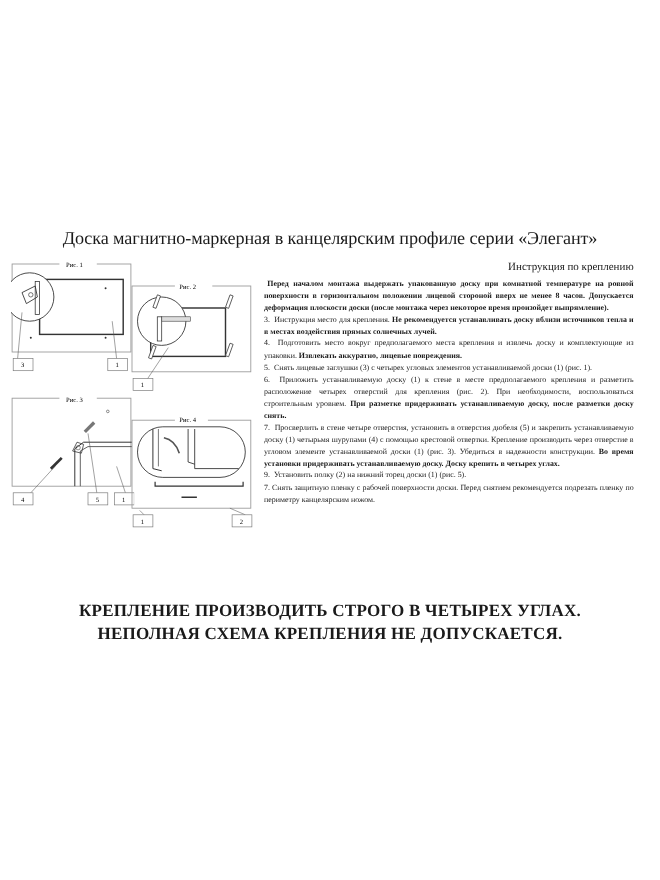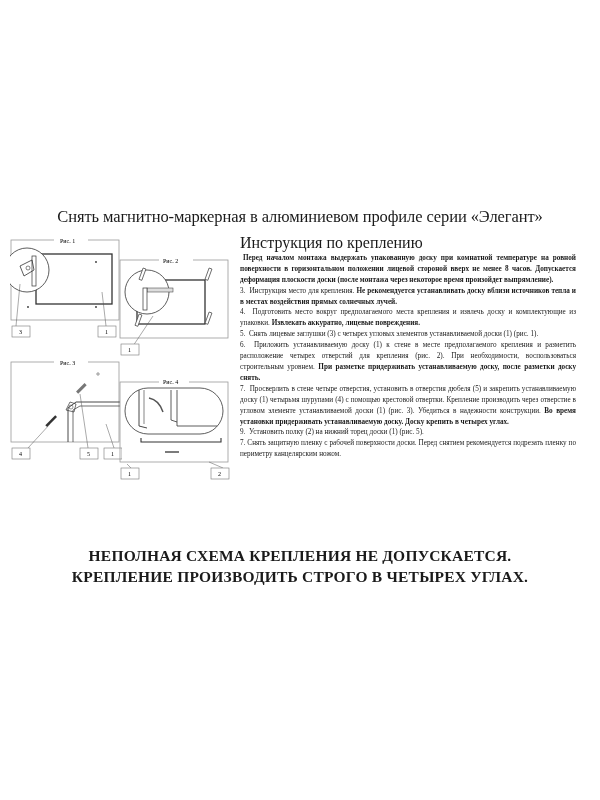--- a/index.html
+++ b/index.html
@@ -2,32 +2,32 @@
 <html><head>
 <meta charset="utf-8">
 <style>
   html, body { margin: 0; padding: 0; background: #ffffff; }
   body { width: 600px; height: 800px; position: relative; overflow: hidden; font-family: "Liberation Serif", "DejaVu Serif", serif; color: #1a1a1a; }
   .page-title { position: absolute; left: 0; top: 207px; width: 600px; text-align: center; font-size: 16.5px; letter-spacing: -0.1px; }
   .figures { position: absolute; left: 0; top: 228px; width: 240px; height: 270px; }
   .fig { position: absolute; }
   .fig svg { display: block; }
   .instr { position: absolute; left: 240px; top: 238px; width: 336px; font-size: 7.2px; line-height: 10.9px; text-align: justify; }
-  .instr-title { text-align: left; font-size: 16px; margin-bottom: 4px; }
+  .instr-title { text-align: right; font-size: 10px; margin-bottom: 4px; }
   .instr p { margin: 0; }
   .instr b { font-weight: bold; }
   .intro { font-weight: bold; text-indent: 3px; }
   .step { text-indent: 0; }
   .warning { position: absolute; left: 0; top: 545px; width: 600px; text-align: center; font-weight: bold; font-size: 15.5px; line-height: 21px; letter-spacing: 0.2px; }
   .fig-label { font-family: "Liberation Serif", serif; font-size: 6px; }
 </style>
 </head>
 <body>
 
-<div class="page-title">Снять магнитно-маркерная в алюминиевом профиле серии «Элегант»</div>
+<div class="page-title">Доска магнитно-маркерная в канцелярским профиле серии «Элегант»</div>
 
 <div class="figures">
 
   <div class="fig" style="left:10px;top:8px;">
     <svg width="112" height="102" viewBox="0 0 112 102">
       <rect x="1" y="4" width="108" height="80" fill="none" stroke="#9a9a9a" stroke-width="0.8"></rect>
       <rect x="44" y="1" width="34" height="7" fill="#fff"></rect>
       <text class="fig-label" x="50" y="7">Рис. 1</text>
       <rect x="26" y="18" width="76" height="50" fill="none" stroke="#333" stroke-width="1.3"></rect>
       <circle cx="17" cy="34" r="22" fill="#fff" stroke="#333" stroke-width="0.8"></circle>
@@ -120,15 +120,15 @@
   <p class="step"><span>3.</span>&nbsp;&nbsp;<span>Инструкция место для крепления.</span> <b>Не рекомендуется устанавливать доску вблизи источников тепла и в местах воздействия прямых солнечных лучей.</b></p>
   <p class="step"><span>4.</span>&nbsp;&nbsp;<span>Подготовить место вокруг предполагаемого места крепления и извлечь доску и комплектующие из упаковки.</span> <b>Извлекать аккуратно, лицевые повреждения.</b></p>
   <p class="step"><span>5.</span>&nbsp;&nbsp;<span>Снять лицевые заглушки (3) с четырех угловых элементов устанавливаемой доски (1) (рис. 1).</span></p>
   <p class="step"><span>6.</span>&nbsp;&nbsp;<span>Приложить устанавливаемую доску (1) к стене в месте предполагаемого крепления и разметить расположение четырех отверстий для крепления (рис. 2). При необходимости, воспользоваться строительным уровнем.</span> <b>При разметке придерживать устанавливаемую доску, после разметки доску снять.</b></p>
   <p class="step"><span>7.</span>&nbsp;&nbsp;<span>Просверлить в стене четыре отверстия, установить в отверстия дюбеля (5) и закрепить устанавливаемую доску (1) четырьмя шурупами (4) с помощью крестовой отвертки. Крепление производить через отверстие в угловом элементе устанавливаемой доски (1) (рис. 3). Убедиться в надежности конструкции.</span> <b>Во время установки придерживать устанавливаемую доску. Доску крепить в четырех углах.</b></p>
   <p class="step"><span>9.</span>&nbsp;&nbsp;<span>Установить полку (2) на нижний торец доски (1) (рис. 5).</span></p>
   <p class="step"><span>7.</span> <span>Снять защитную пленку с рабочей поверхности доски. Перед снятием рекомендуется подрезать пленку по периметру канцелярским ножом.</span></p>
 </div>
 
 <div class="warning">
+  <div>КРЕПЛЕНИЕ ПРОИЗВОДИТЬ СТРОГО В ЧЕТЫРЕХ УГЛАХ.</div>
   <div>НЕПОЛНАЯ СХЕМА КРЕПЛЕНИЯ НЕ ДОПУСКАЕТСЯ.</div>
-  <div>КРЕПЛЕНИЕ ПРОИЗВОДИТЬ СТРОГО В ЧЕТЫРЕХ УГЛАХ.</div>
 </div>
 
 </body></html>

